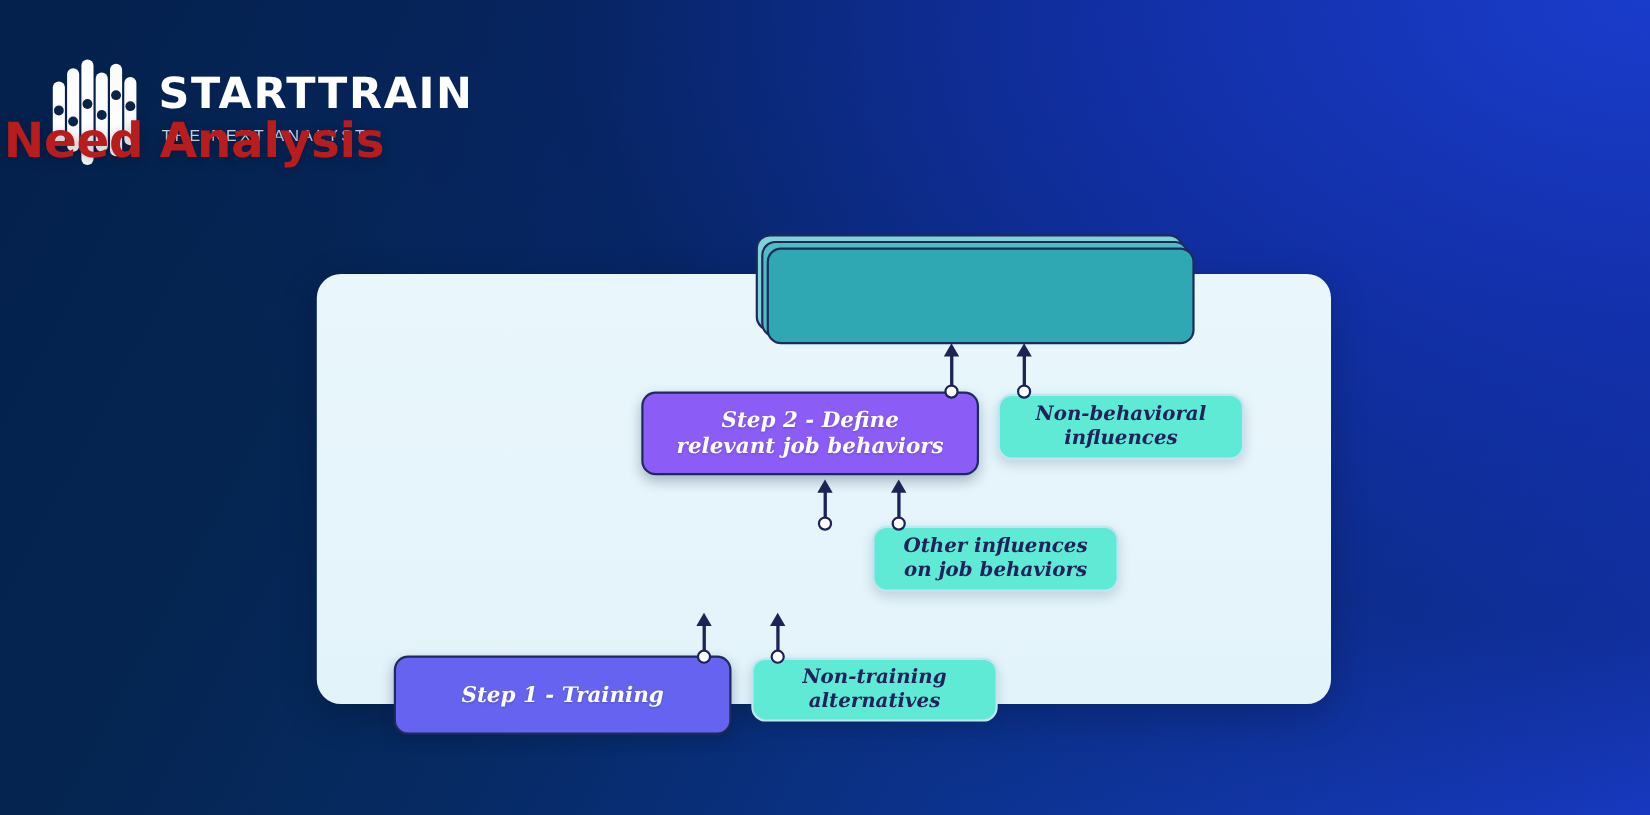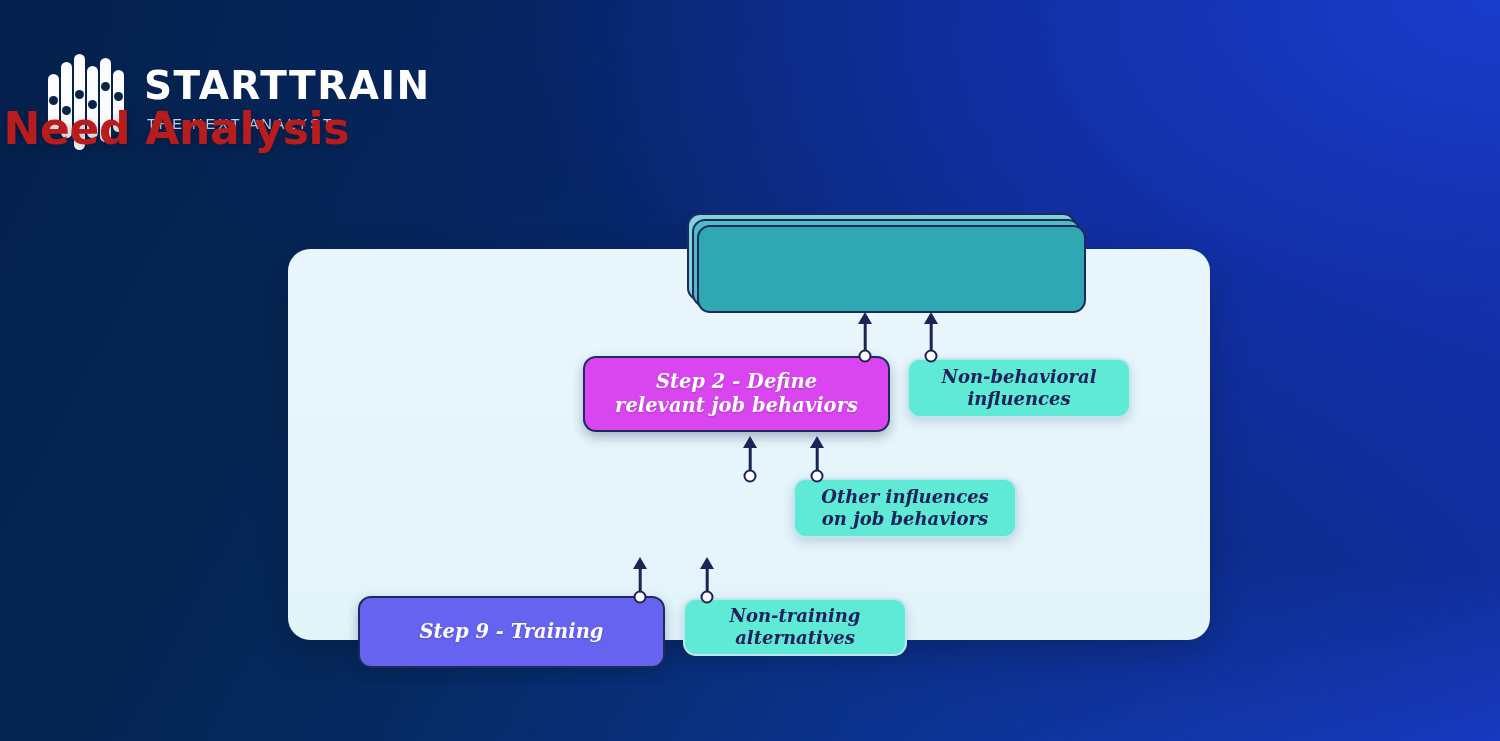--- a/index.html
+++ b/index.html
@@ -160,31 +160,31 @@
     <span class="knob"></span>
   </div>
 
   <div class="conn" style="left:700px; top:557px; width:14px; height:40px;">
     <span class="head"></span>
     <span class="stem" style="top:10px; height:30px;"></span>
     <span class="knob"></span>
   </div>
 
 
-  <div class="node step" style="left:583px; top:356px; width:307px; height:76px; background:#d946ef;">
+  <div class="node step" style="left:583px; top:356px; width:307px; height:76px; background:#8b5cf6;">
     <span class="lbl">
       <span>Step 2 - Define</span><br>
       <span>relevant job behaviors</span>
     </span>
   </div>
 
 
   <div class="node step" style="left:358px; top:596px; width:307px; height:72px; background:#6563f0;">
     <span class="lbl">
-      <span>Step 9 - Training</span>
+      <span>Step 1 - Training</span>
     </span>
   </div>
 
   <div class="node side" style="left:907px; top:358px; width:224px; height:60px;">
     <span class="lbl">
       <span>Non-behavioral</span><br>
       <span>influences</span>
     </span>
   </div>
 

